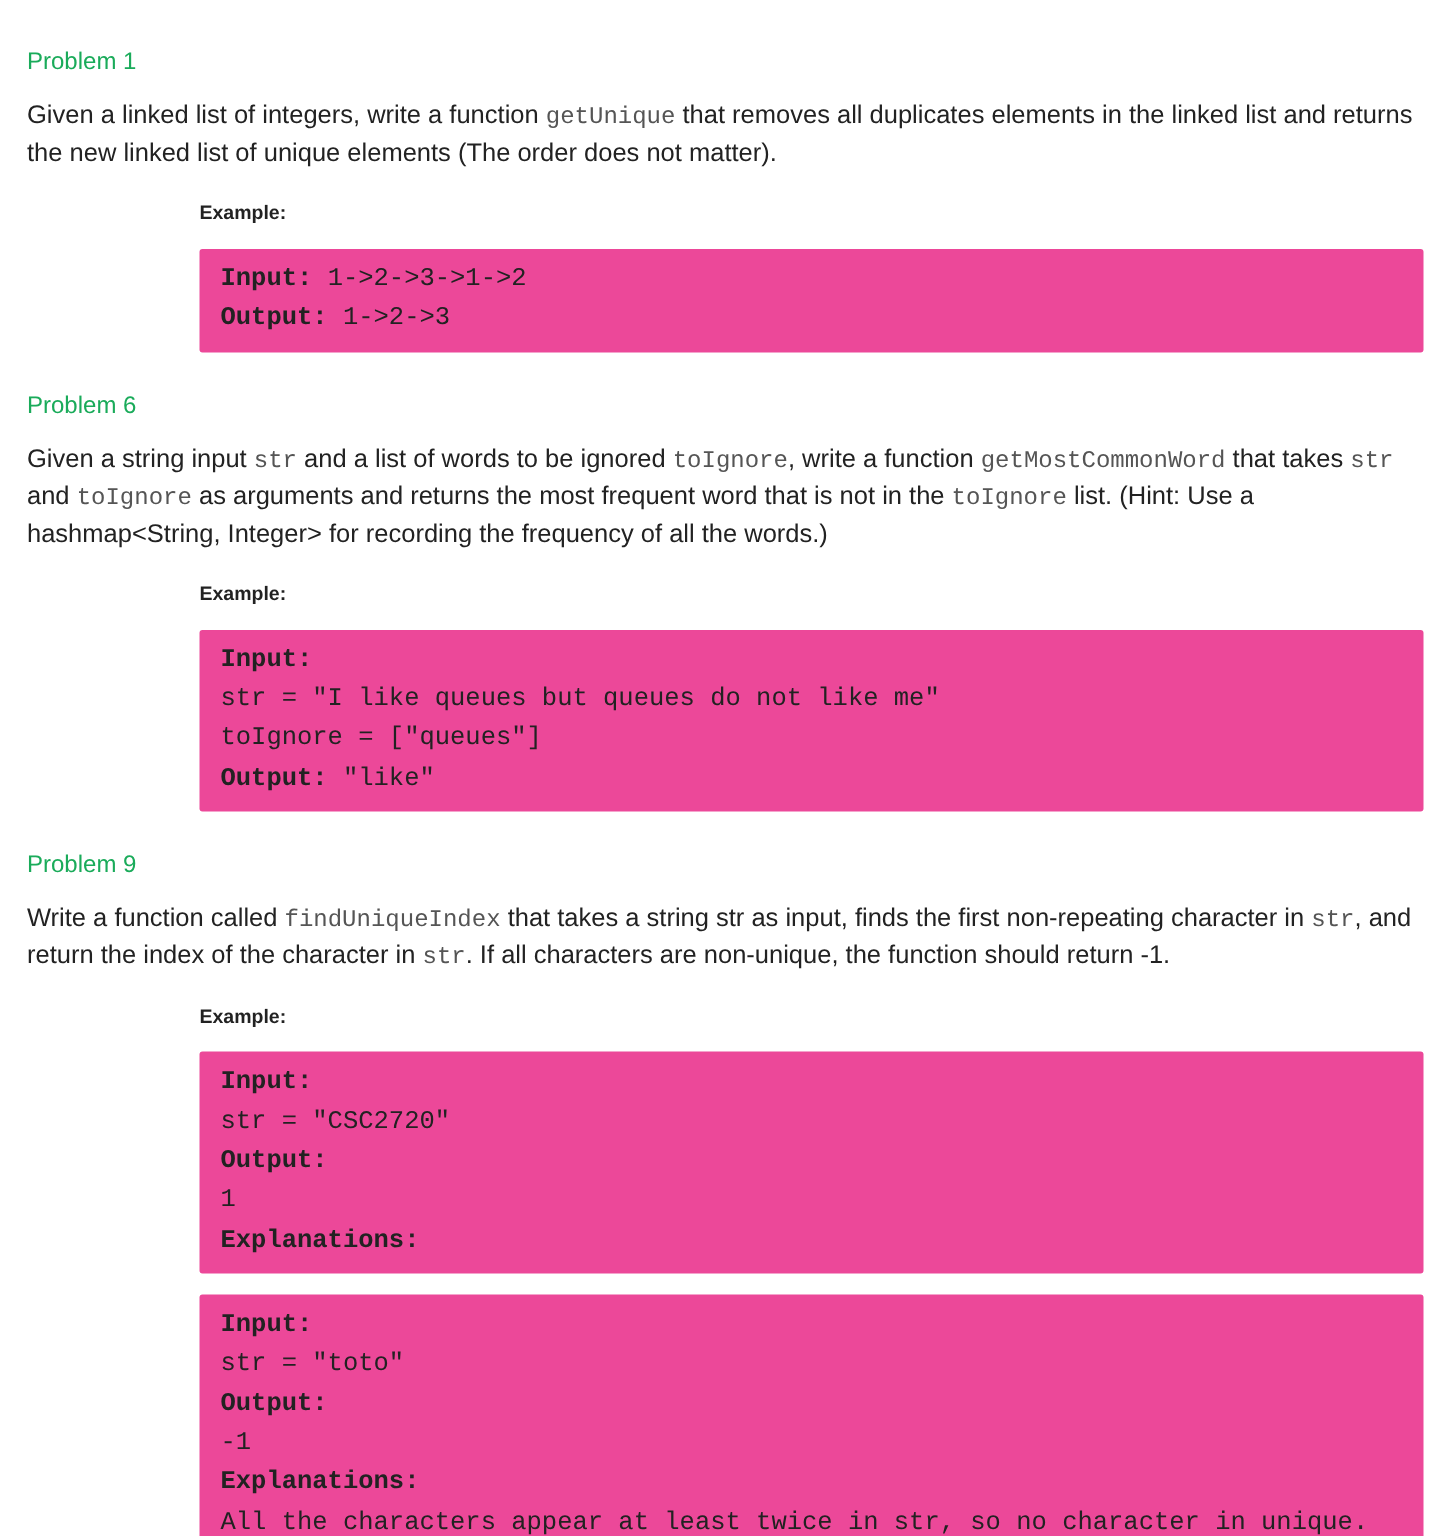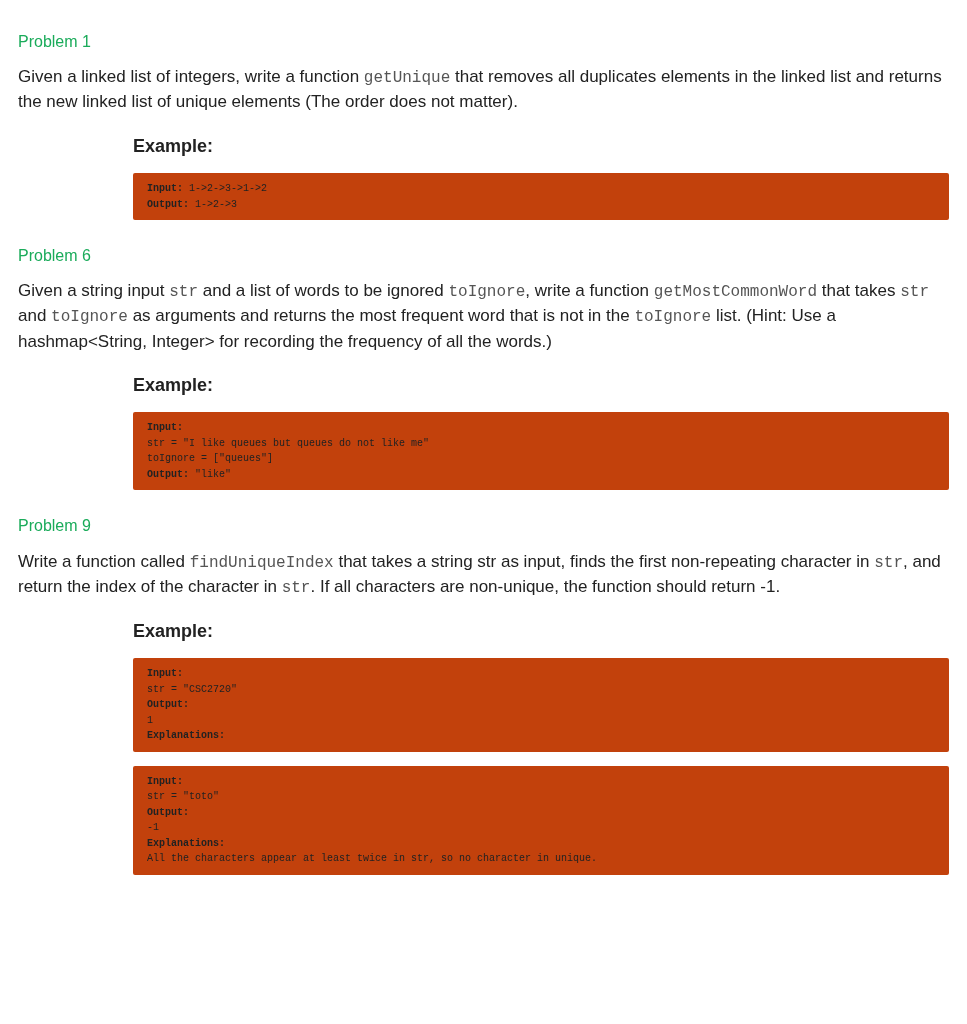--- a/index.html
+++ b/index.html
@@ -28,30 +28,30 @@
     font-size: 16px;
     color: #555;
     text-align: center;
   }
   .example-block {
     margin-left: 115px;
     margin-bottom: 24px;
   }
   .example-label {
     font-weight: 700;
-    font-size: 18px;
+    font-size: 13px;
     color: #222;
     margin-bottom: 14px;
   }
   .codeblock {
-    background: #c2410c;
+    background: #ec4899;
     border-radius: 2px;
     padding: 8px 14px;
     font-family: Consolas, "Courier New", monospace;
-    font-size: 10px;
+    font-size: 17px;
     color: #222;
     white-space: pre-wrap;
     line-height: 1.55;
     margin-bottom: 14px;
   }
   .codeblock .bold {
     font-weight: 700;
   }
 </style>
 </head>

